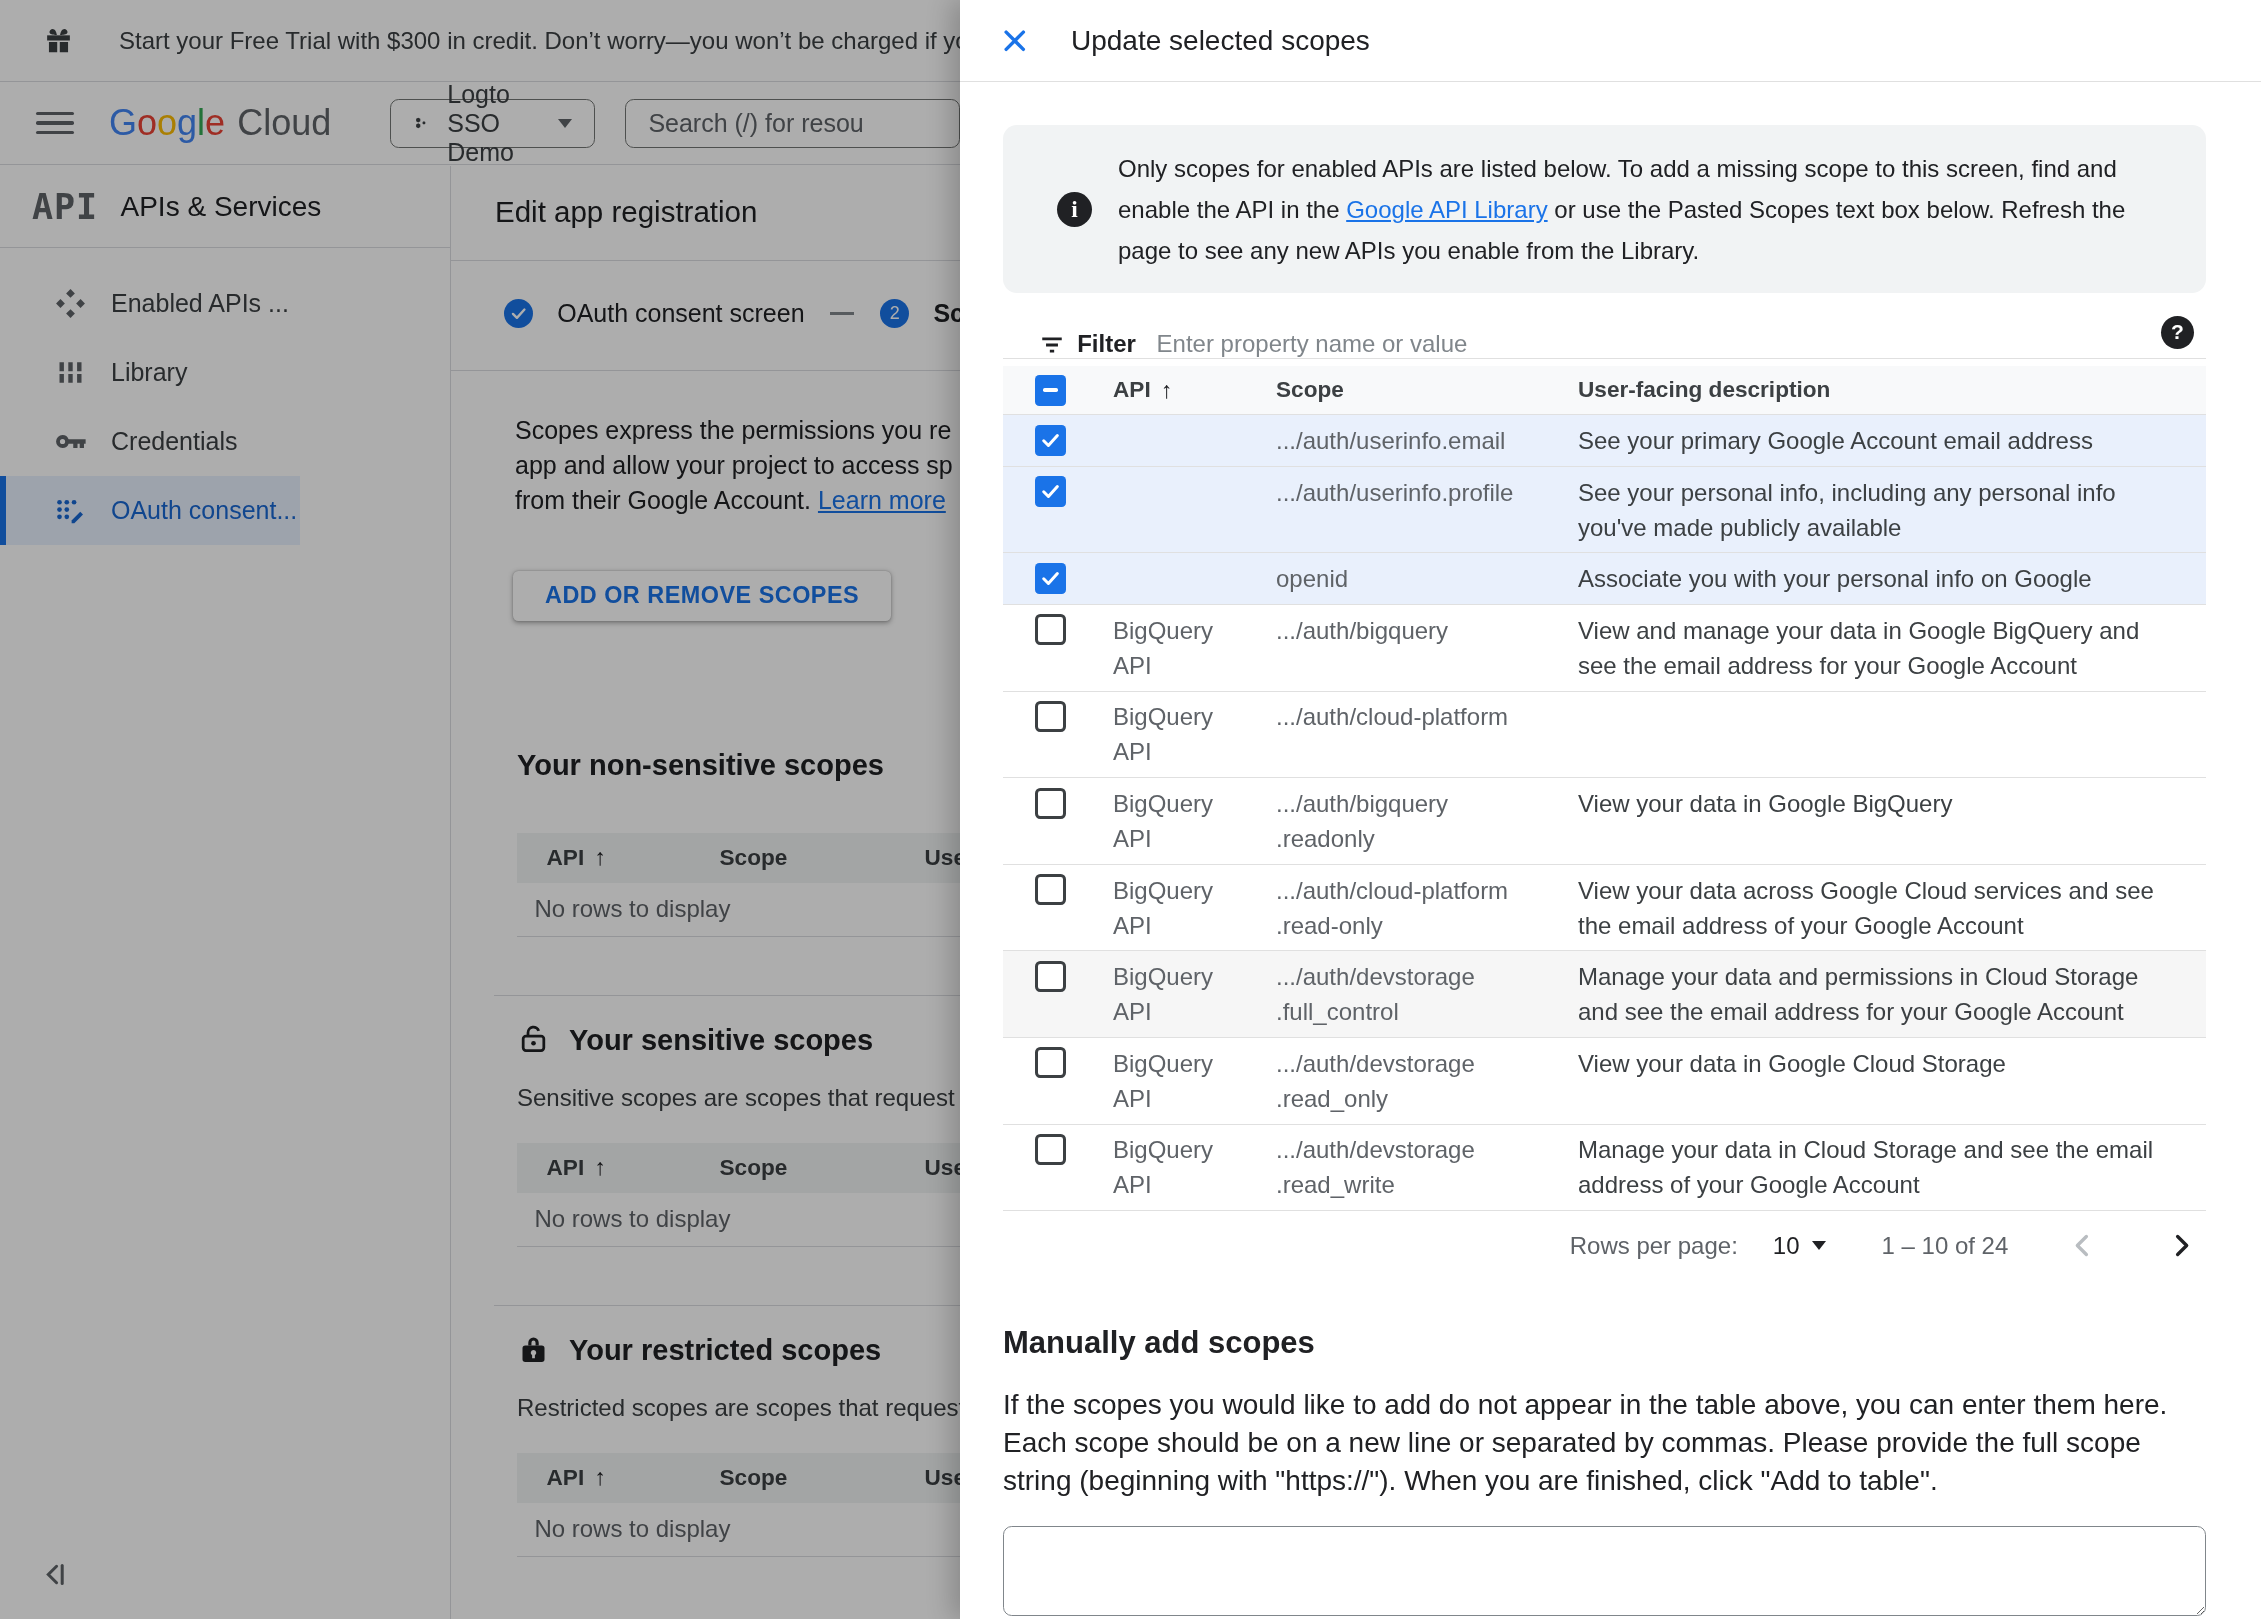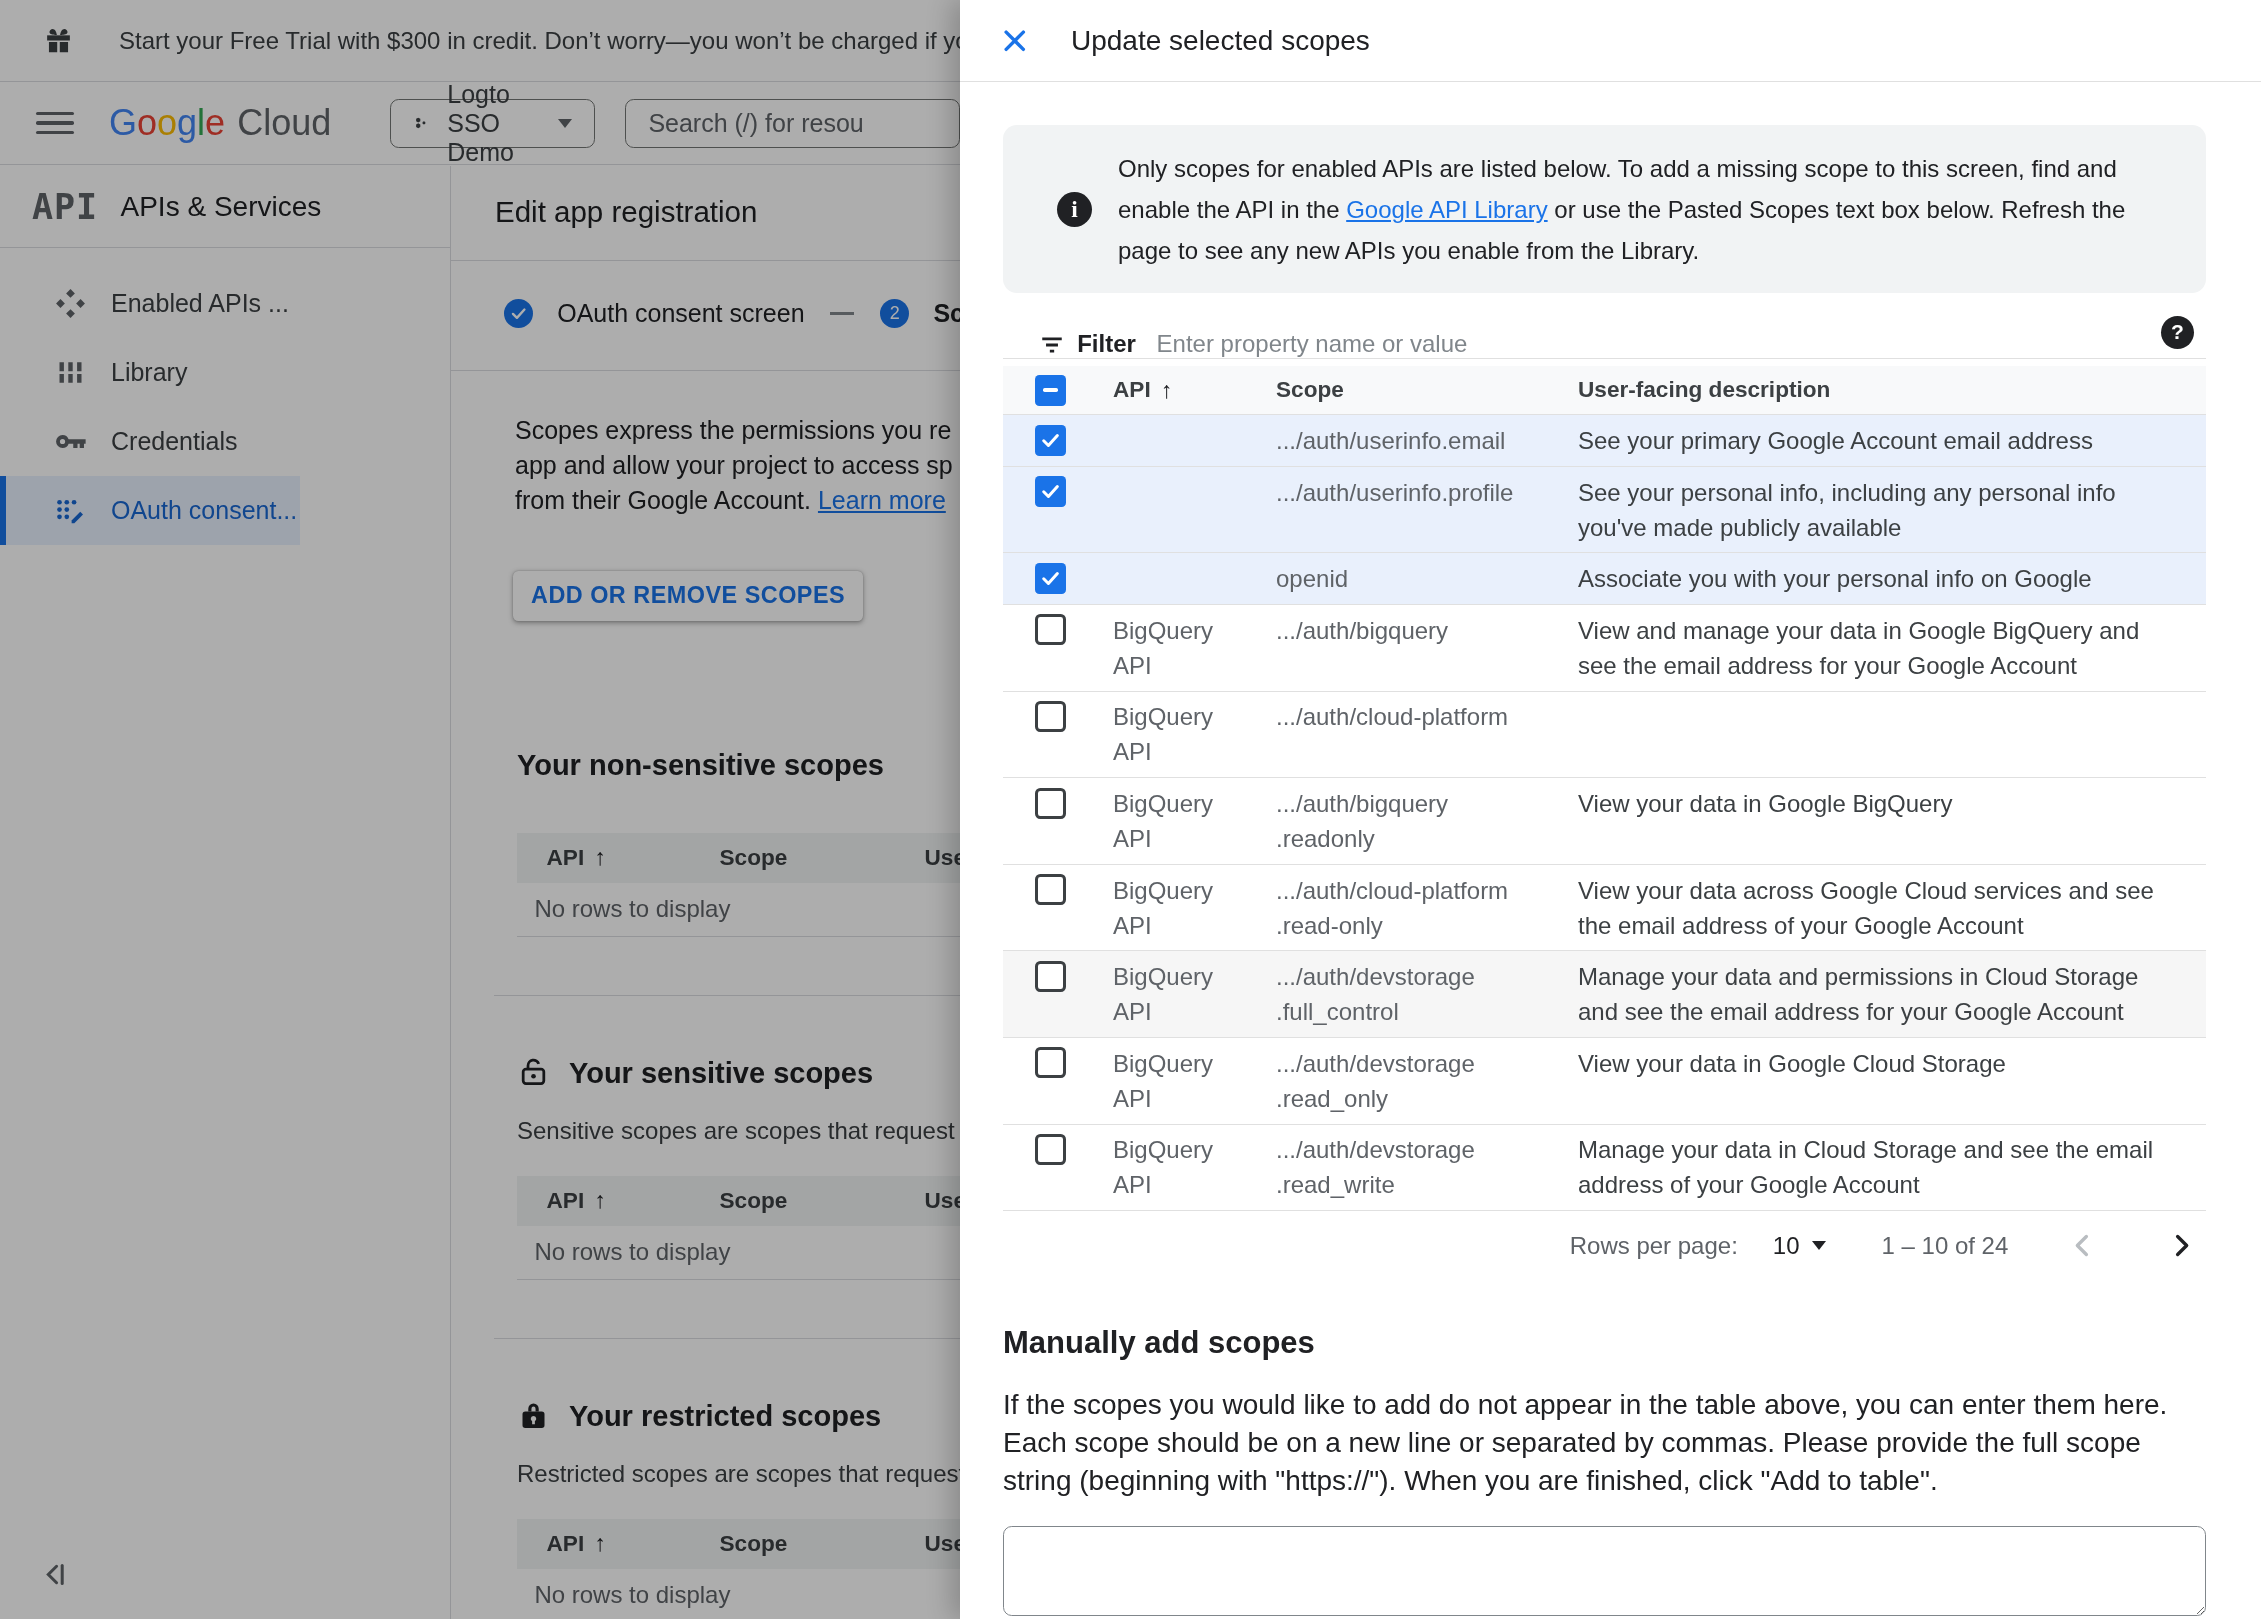--- a/index.html
+++ b/index.html
@@ -52,23 +52,23 @@
   .divider.d1 { margin-top: 29px; }
   .divider.d2 { margin-top: 39px; }
   .stepper { margin-top: 35px; margin-left: 8.7px; height: 35px; display: flex; align-items: center; gap: 24px; white-space: nowrap; }
   .step-circle { width: 29.5px; height: 29.5px; border-radius: 50%; background: #1a73e8; color: #fff; display: flex; align-items: center; justify-content: center; font-size: 18px; flex: none; }
   .step-circle svg { width: 19px; height: 19px; }
   .step-label { font-size: 25px; color: #202124; }
   .step-label.bold { font-weight: bold; }
   .step-dash { width: 24px; height: 2.6px; background: #80868b; margin: 0 1.7px; }
   .intro { margin-top: 42px; margin-left: 20px; font-size: 25px; line-height: 35px; color: #202124; white-space: nowrap; }
   .intro a { color: #1a73e8; text-decoration: underline; cursor: pointer; }
-  .add-btn { display: block; margin-top: 53px; margin-left: 18px; height: 50px; padding: 0 18px; background: #fff; color: #1a73e8; font-family: inherit; font-weight: bold; font-size: 23.4px; letter-spacing: 0.5px; border: none; border-radius: 5.2px; box-shadow: 0 1.7px 5.2px rgba(0,0,0,.35), 0 0 1.7px rgba(0,0,0,.2); cursor: pointer; white-space: nowrap; }
-
-  .scope-card { margin-left: 22px; margin-top: 58px; }
+  .add-btn { display: block; margin-top: 53px; margin-left: 18px; height: 50px; padding: 0 32px; background: #fff; color: #1a73e8; font-family: inherit; font-weight: bold; font-size: 23.4px; letter-spacing: 0.5px; border: none; border-radius: 5.2px; box-shadow: 0 1.7px 5.2px rgba(0,0,0,.35), 0 0 1.7px rgba(0,0,0,.2); cursor: pointer; white-space: nowrap; }
+
+  .scope-card { margin-left: 22px; margin-top: 25px; }
   .scope-card.first { margin-top: 125px; }
   .card-title { font-size: 29px; font-weight: bold; color: #202124; line-height: 38px; display: flex; align-items: center; gap: 19px; }
   .lock { width: 33px; height: 33px; color: #202124; flex: none; }
   .card-sub { margin-top: 21px; font-size: 24px; color: #3c4043; line-height: 35px; white-space: nowrap; }
   .mini-table { margin-top: 49px; width: 660px; }
   .card-sub + .mini-table { margin-top: 28px; }
   .mini-head { height: 50px; background: #f1f3f4; display: grid; grid-template-columns: 173px 205px 1fr; align-items: center; padding-left: 29.5px; font-size: 22.6px; font-weight: bold; color: #3c4043; }
   .api-h { display: flex; align-items: center; gap: 10.4px; }
   .sort-arrow::before { content: "\2191"; font-weight: 400; font-size: 23.4px; color: #202124; }
   .mini-empty { height: 54px; display: flex; align-items: center; padding-left: 17.4px; font-size: 24px; color: #5f6368; border-bottom: 0.9px solid #dadce0; text-align: center; }

